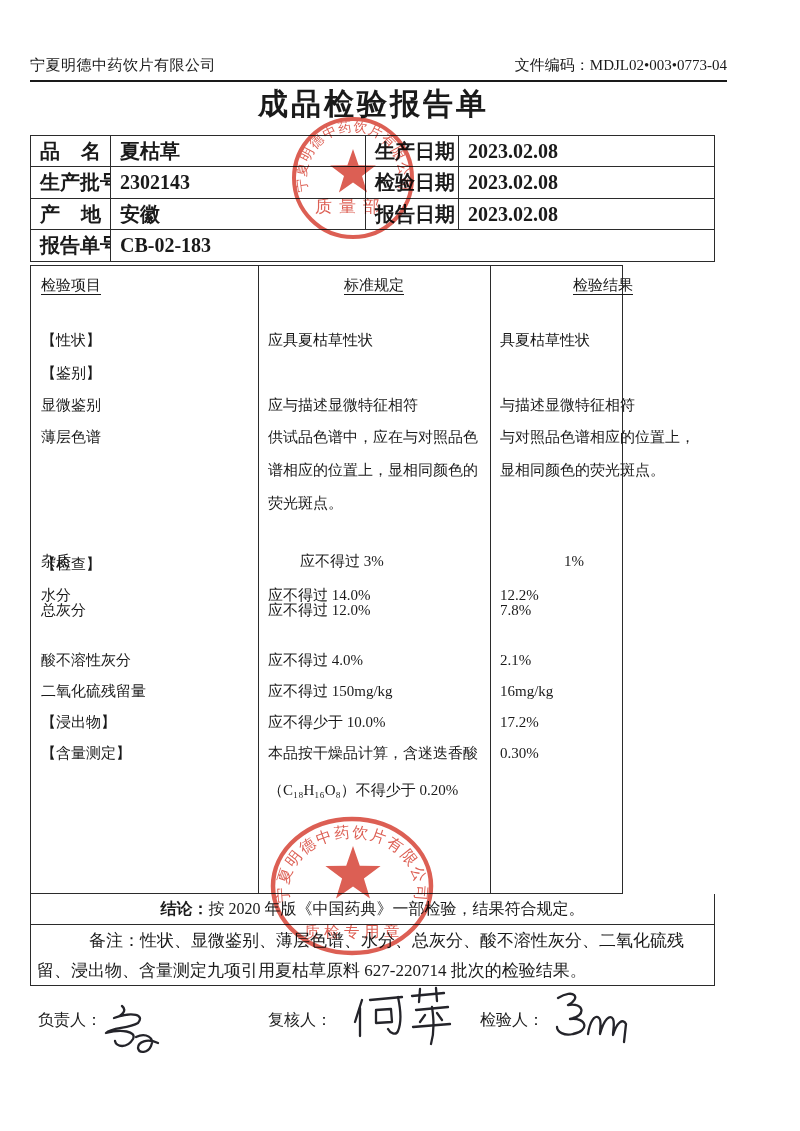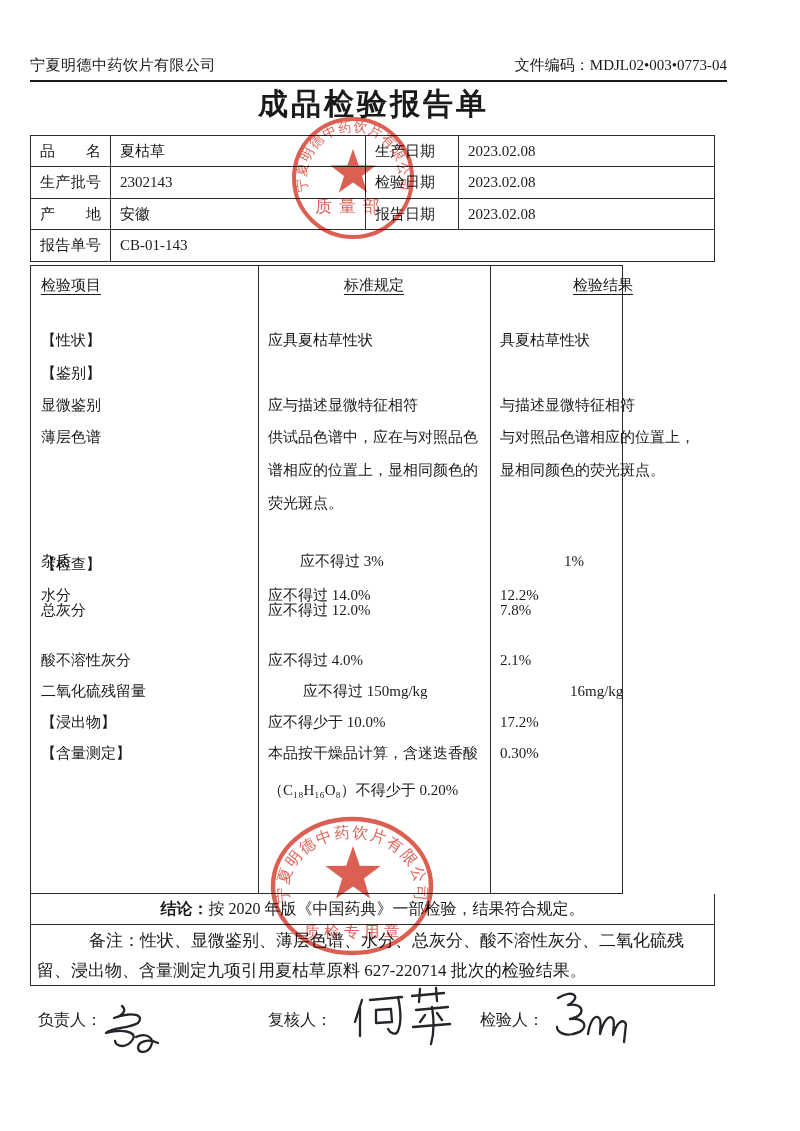--- a/index.html
+++ b/index.html
@@ -11,21 +11,21 @@
   .hdr-company{position:absolute;left:30px;top:56px;font-size:15px;letter-spacing:.5px;}
   .hdr-code{position:absolute;right:73px;top:56px;font-size:15px;}
   .hdr-rule{position:absolute;left:30px;top:80px;width:697px;height:2px;background:#1a1a1a;}
   .doc-title{position:absolute;left:30px;top:84px;width:687px;text-align:center;
     font-size:30px;font-weight:bold;letter-spacing:3px;}
   
   .info-table{position:absolute;left:30px;top:135px;width:685px;height:127px;
     border:1px solid #2b2b2b;box-sizing:border-box;display:grid;
     grid-template-columns:80px 255px 93px 1fr;grid-template-rows:repeat(4,1fr);}
   .info-cell{box-sizing:border-box;border-right:1px solid #2b2b2b;border-bottom:1px solid #2b2b2b;
-    font-size:15px;display:block;line-height:30px;padding:0 9px;white-space:nowrap;overflow:hidden;}
+    font-size:20px;display:block;line-height:30px;padding:0 9px;white-space:nowrap;overflow:hidden;font-weight:bold;}
   .info-cell.lbl{text-align:justify;text-align-last:justify;}
   .info-cell.last-col{border-right:none;}
   .info-cell.last-row{border-bottom:none;}
   .info-cell.span3{grid-column:2 / 5;}
   
   .main-table{position:absolute;left:30px;top:265px;width:593px;height:629px;
     border:1px solid #2b2b2b;box-sizing:border-box;}
   .vline{position:absolute;top:0;bottom:0;width:1px;background:#2b2b2b;}
   .mt-row{position:absolute;left:0;width:685px;display:grid;
     grid-template-columns:227px 232px 226px;font-size:15px;line-height:33px;}
@@ -69,21 +69,21 @@
       <div class="info-cell last-col">2023.02.08</div>
       <div class="info-cell lbl">生产批号</div>
       <div class="info-cell ">2302143</div>
       <div class="info-cell ">检验日期</div>
       <div class="info-cell last-col">2023.02.08</div>
       <div class="info-cell lbl">产地</div>
       <div class="info-cell ">安徽</div>
       <div class="info-cell ">报告日期</div>
       <div class="info-cell last-col">2023.02.08</div>
       <div class="info-cell lbl last-row">报告单号</div>
-      <div class="info-cell span3 last-col last-row">CB-01-143</div>
+      <div class="info-cell span3 last-col last-row">CB-02-183</div>
     </div>
 
   <div class="main-table" id="mainTable">
     <div class="vline" style="left:227px"></div>
     <div class="vline" style="left:459px"></div>
     <div class="mt-row mt-head" style="top:3px">
       <div class="mt-cell first"><span>检验项目</span></div>
       <div class="mt-cell"><span>标准规定</span></div>
       <div class="mt-cell"><span>检验结果</span></div>
     </div>
@@ -126,21 +126,21 @@
       <div class="mt-row" style="top: 328px;">
         <div class="mt-cell">总灰分</div>
         <div class="mt-cell">应不得过 12.0%</div>
         <div class="mt-cell">7.8%</div>
       </div>
       <div class="mt-row" style="top: 378px;">
         <div class="mt-cell">酸不溶性灰分</div>
         <div class="mt-cell">应不得过 4.0%</div>
         <div class="mt-cell">2.1%</div>
       </div>
-      <div class="mt-row" style="top: 409px; gap: 35px;">
+      <div class="mt-row" style="top: 409px;">
         <div class="mt-cell">二氧化硫残留量</div>
         <div class="mt-cell">应不得过 150mg/kg</div>
         <div class="mt-cell">16mg/kg</div>
       </div>
       <div class="mt-row" style="top: 424px; margin-top: 16px;">
         <div class="mt-cell">【浸出物】</div>
         <div class="mt-cell">应不得少于 10.0%</div>
         <div class="mt-cell">17.2%</div>
       </div>
       <div class="mt-row" style="top: 469px; line-height: 37px;">

